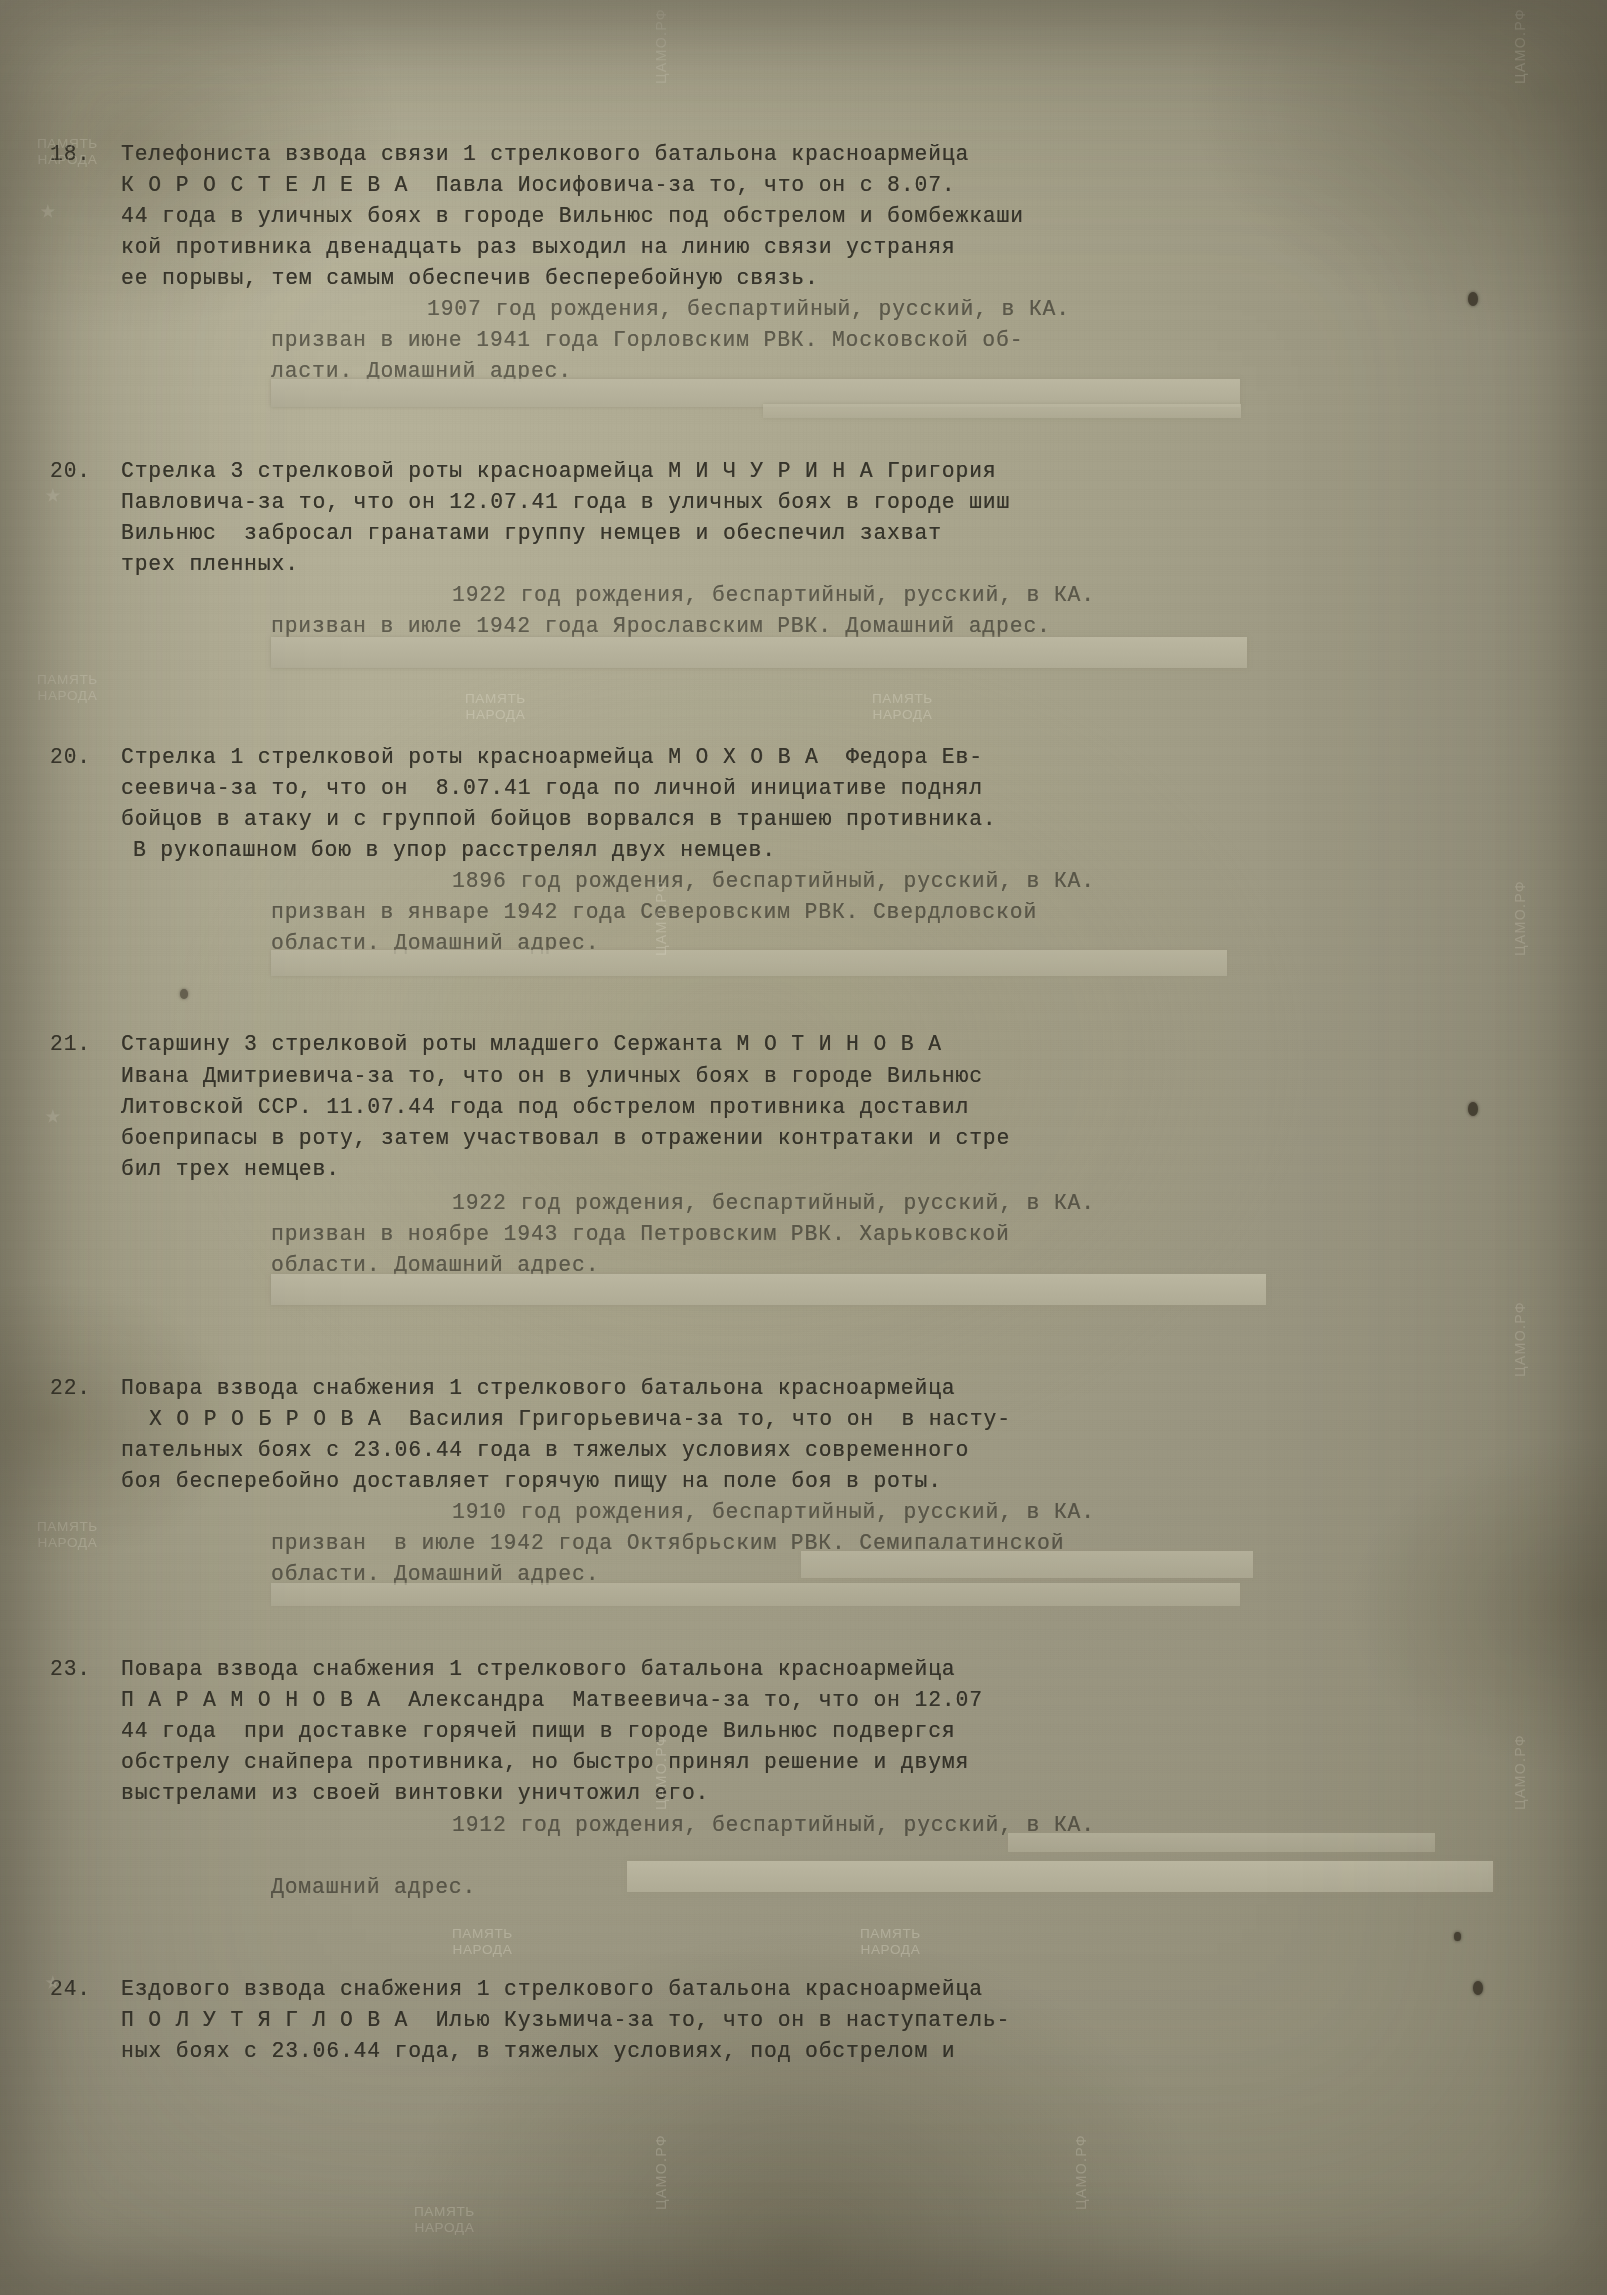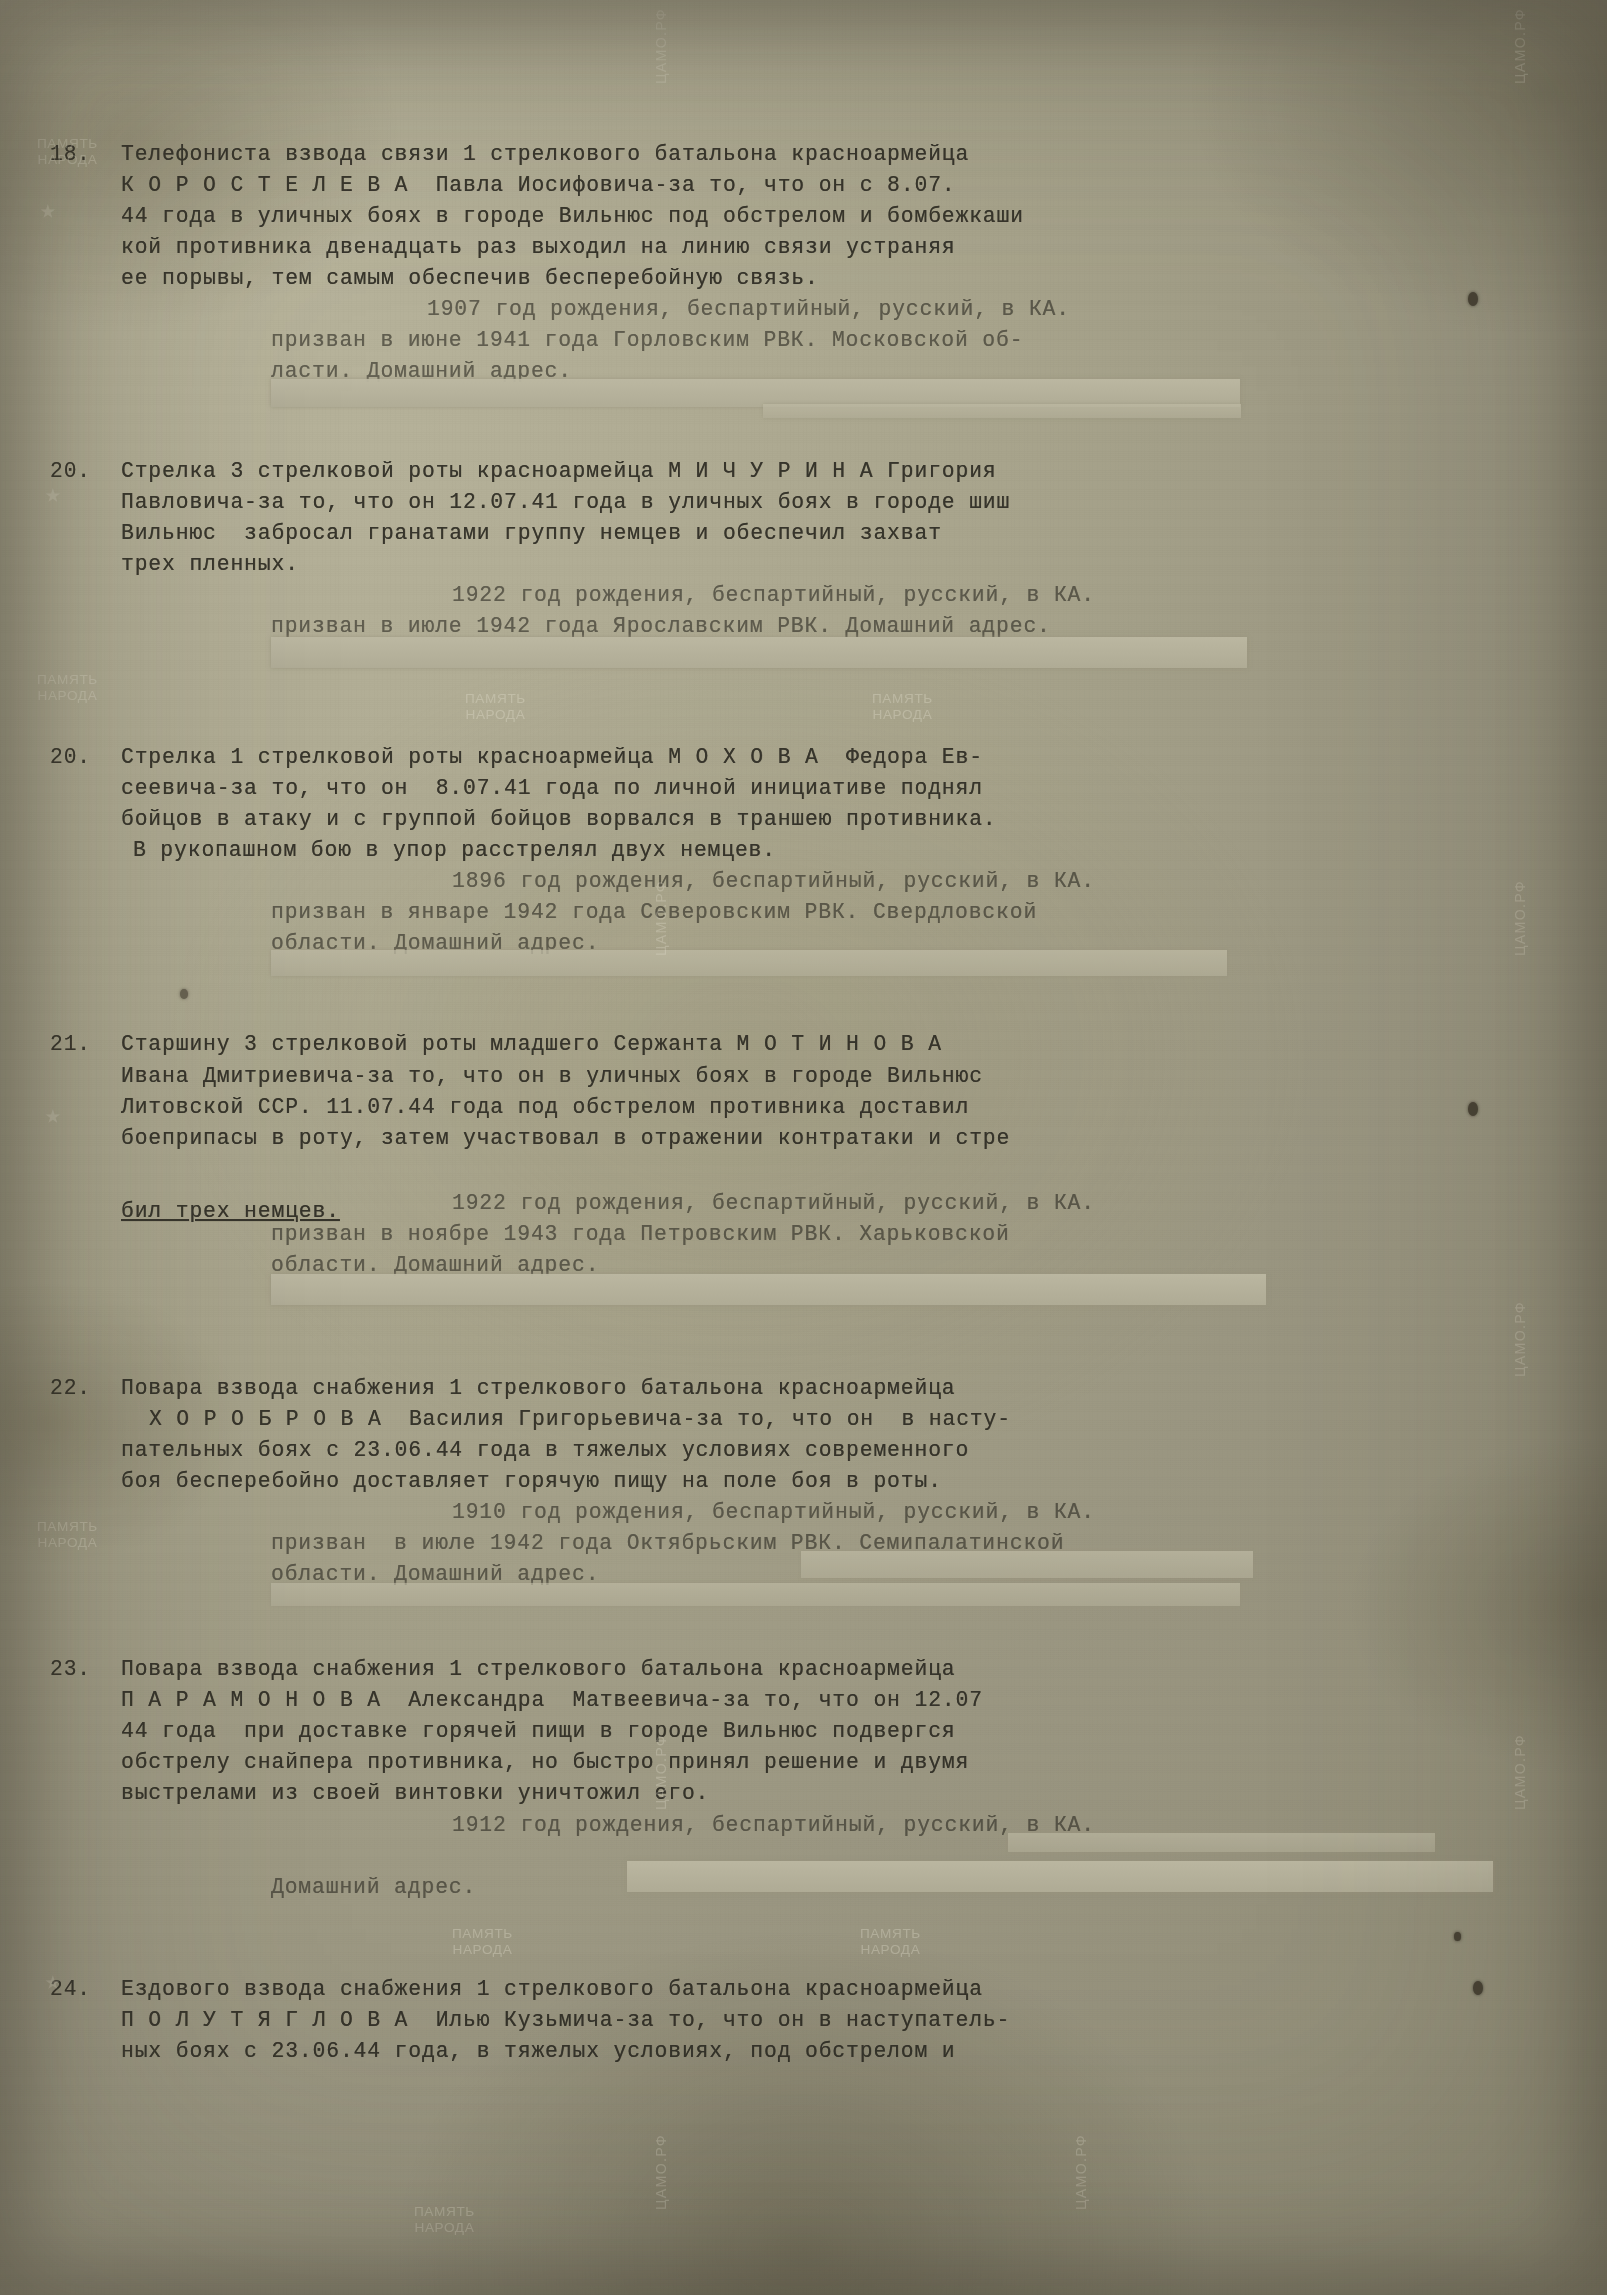--- a/index.html
+++ b/index.html
@@ -162,21 +162,21 @@
     <div class="blk faded" style="left:452px; top:866px;">1896 год рождения, беспартийный, русский, в КА.</div>
     <div class="blk faded" style="left:271px; top:897px;text-align:right;">призван в январе 1942 года Северовским РВК. Свердловской</div>
     <div class="blk faded" style="left:271px; top:928px;">области. Домашний адрес.</div>
     <div class="redact" style="left:271px; top:950px; width:956px; height:26px; opacity:.85;"></div>
 
     <div class="num" style="left:50px; top:1029px;">21.</div>
     <div class="blk" style="left:121px; top:1029px;">Старшину 3 стрелковой роты младшего Сержанта М О Т И Н О В А</div>
     <div class="blk" style="left:121px; top:1061px;">Ивана Дмитриевича-за то, что он в уличных боях в городе Вильнюс</div>
     <div class="blk" style="left:121px; top:1092px;">Литовской ССР. 11.07.44 года под обстрелом противника доставил</div>
     <div class="blk" style="left:121px; top:1123px;">боеприпасы в роту, затем участвовал в отражении контратаки и стре</div>
-    <div class="blk" style="left:121px; top:1196px;text-decoration:underline;">бил трех немцев.</div>
+    <div class="blk" style="left:121px; top:1154px;">бил трех немцев.</div>
     <div class="blk faded" style="left:452px; top:1188px;">1922 год рождения, беспартийный, русский, в КА.</div>
     <div class="blk faded" style="left:271px; top:1219px;">призван в ноябре 1943 года Петровским РВК. Харьковской</div>
     <div class="blk faded" style="left:271px; top:1250px;">области. Домашний адрес.</div>
     <div class="redact" style="left:271px; top:1274px; width:995px; height:31px;"></div>
 
     <div class="num" style="left:50px; top:1373px;">22.</div>
     <div class="blk" style="left:121px; top:1373px;">Повара взвода снабжения 1 стрелкового батальона красноармейца</div>
     <div class="blk" style="left:121px; top:1404px;margin-left:28px;">Х О Р О Б Р О В А  Василия Григорьевича-за то, что он  в насту-</div>
     <div class="blk" style="left:121px; top:1435px;">пательных боях с 23.06.44 года в тяжелых условиях современного</div>
     <div class="blk" style="left:121px; top:1466px;">боя бесперебойно доставляет горячую пищу на поле боя в роты.</div>

